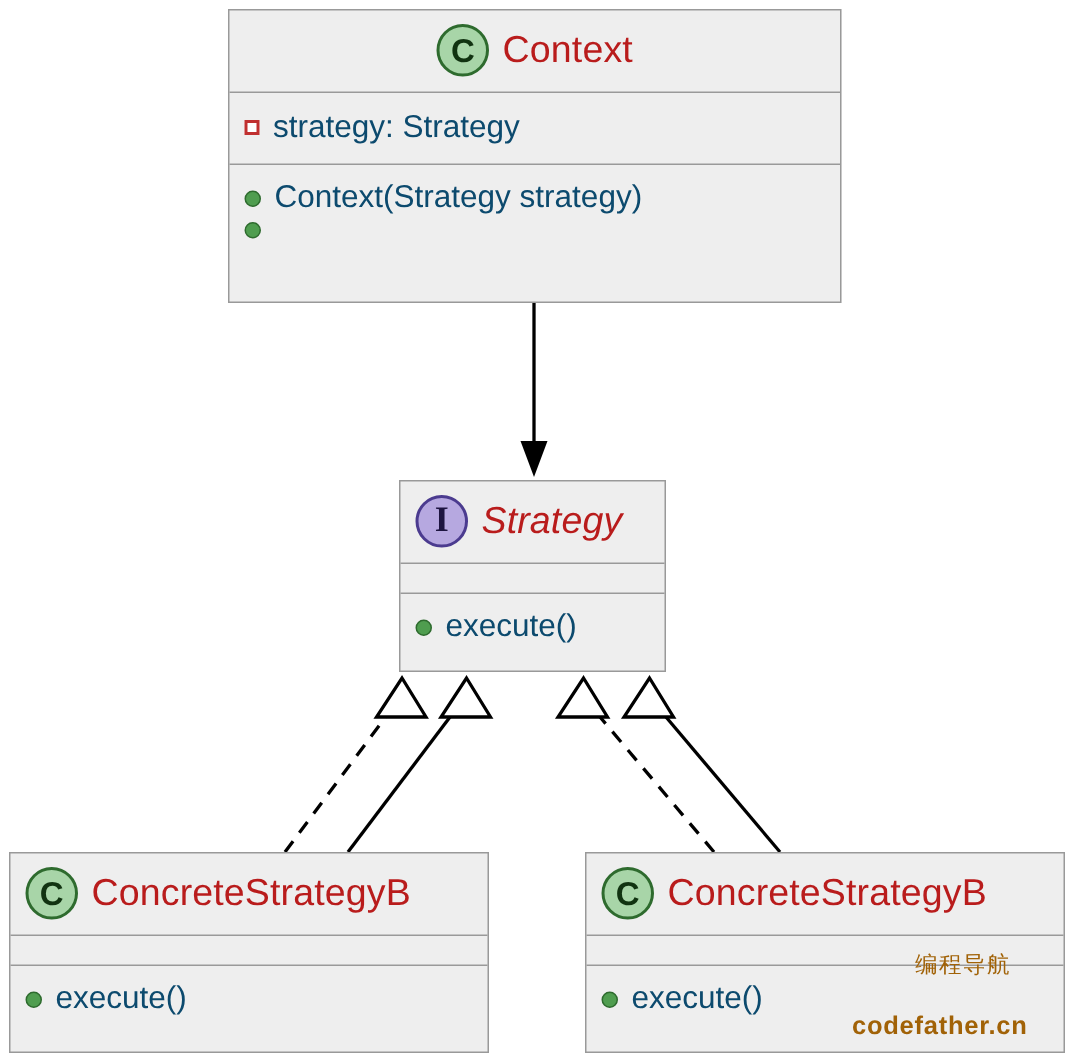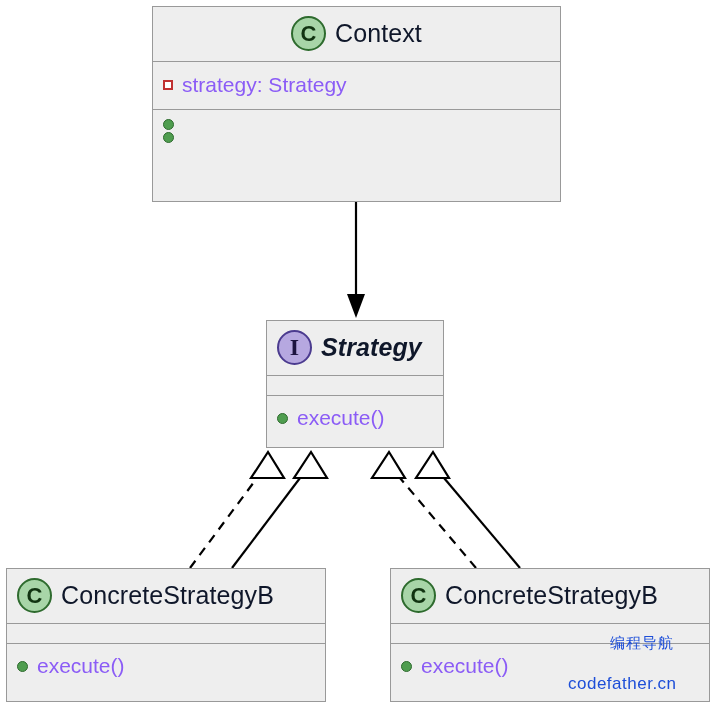--- a/index.html
+++ b/index.html
@@ -46,30 +46,29 @@
   }
   .uml-row {
     display: flex;
     align-items: center;
     gap: 9px;
     line-height: 1.28;
     padding: 1px 0;
   }
   .uml-name {
     font-size: 25px;
-    color: #0f172a;
+    color: #b91c1c;
     letter-spacing: 0.1px;
   }
   .uml-name.italic {
     font-style: italic;
-    font-weight: bold;
   }
   .member-text {
     font-size: 21px;
-    color: #8b5cf6;
+    color: #0c4a6e;
     white-space: nowrap;
   }
   
   .stereo {
     width: 35px;
     height: 35px;
     border-radius: 50%;
     display: inline-flex;
     align-items: center;
     justify-content: center;
@@ -106,31 +105,32 @@
     width: 11px;
     height: 11px;
     border-radius: 50%;
     background: #4f9d4f;
     border: 1px solid #2e6b2e;
     box-sizing: border-box;
   }
   
   .watermark {
     position: absolute;
-    color: #1d4ed8;
+    color: #a16207;
     white-space: nowrap;
     pointer-events: none;
   }
   .wm-cn {
     font-size: 15px;
     letter-spacing: 1px;
   }
   .wm-en {
     font-size: 17px;
     letter-spacing: 0.5px;
+    font-weight: bold;
   }
 </style>
 </head>
 <body>
 
 <svg id="diagram" viewBox="0 0 714 708">
 
   <g>
     <line x1="356" y1="201" x2="356" y2="298" stroke="#000000" stroke-width="2.2"></line>
     <polygon points="356,318 347,294 365,294" fill="#000000"></polygon>
@@ -166,20 +166,21 @@
   <div class="uml-section" style="padding-top:9px; padding-bottom:9px;">
     <div class="uml-row">
       <span class="vis vis-private"></span>
       <span class="member-text">strategy: Strategy</span>
     </div>
   </div>
   <div class="uml-divider"></div>
   <div class="uml-section" style="padding-top:8px;">
     <div class="uml-row">
       <span class="vis vis-public"></span>
+      <span class="member-text">Context(Strategy strategy)</span>
     </div>
     <div class="uml-row">
       <span class="vis vis-public"></span>
     </div>
   </div>
 </div>
 
 <div class="uml-box" style="left:266px; top:320px; width:178px; height:128px;">
   <div class="uml-header" style="justify-content:flex-start; padding-left:10px;">
     <span class="stereo stereo-interface">I</span>

